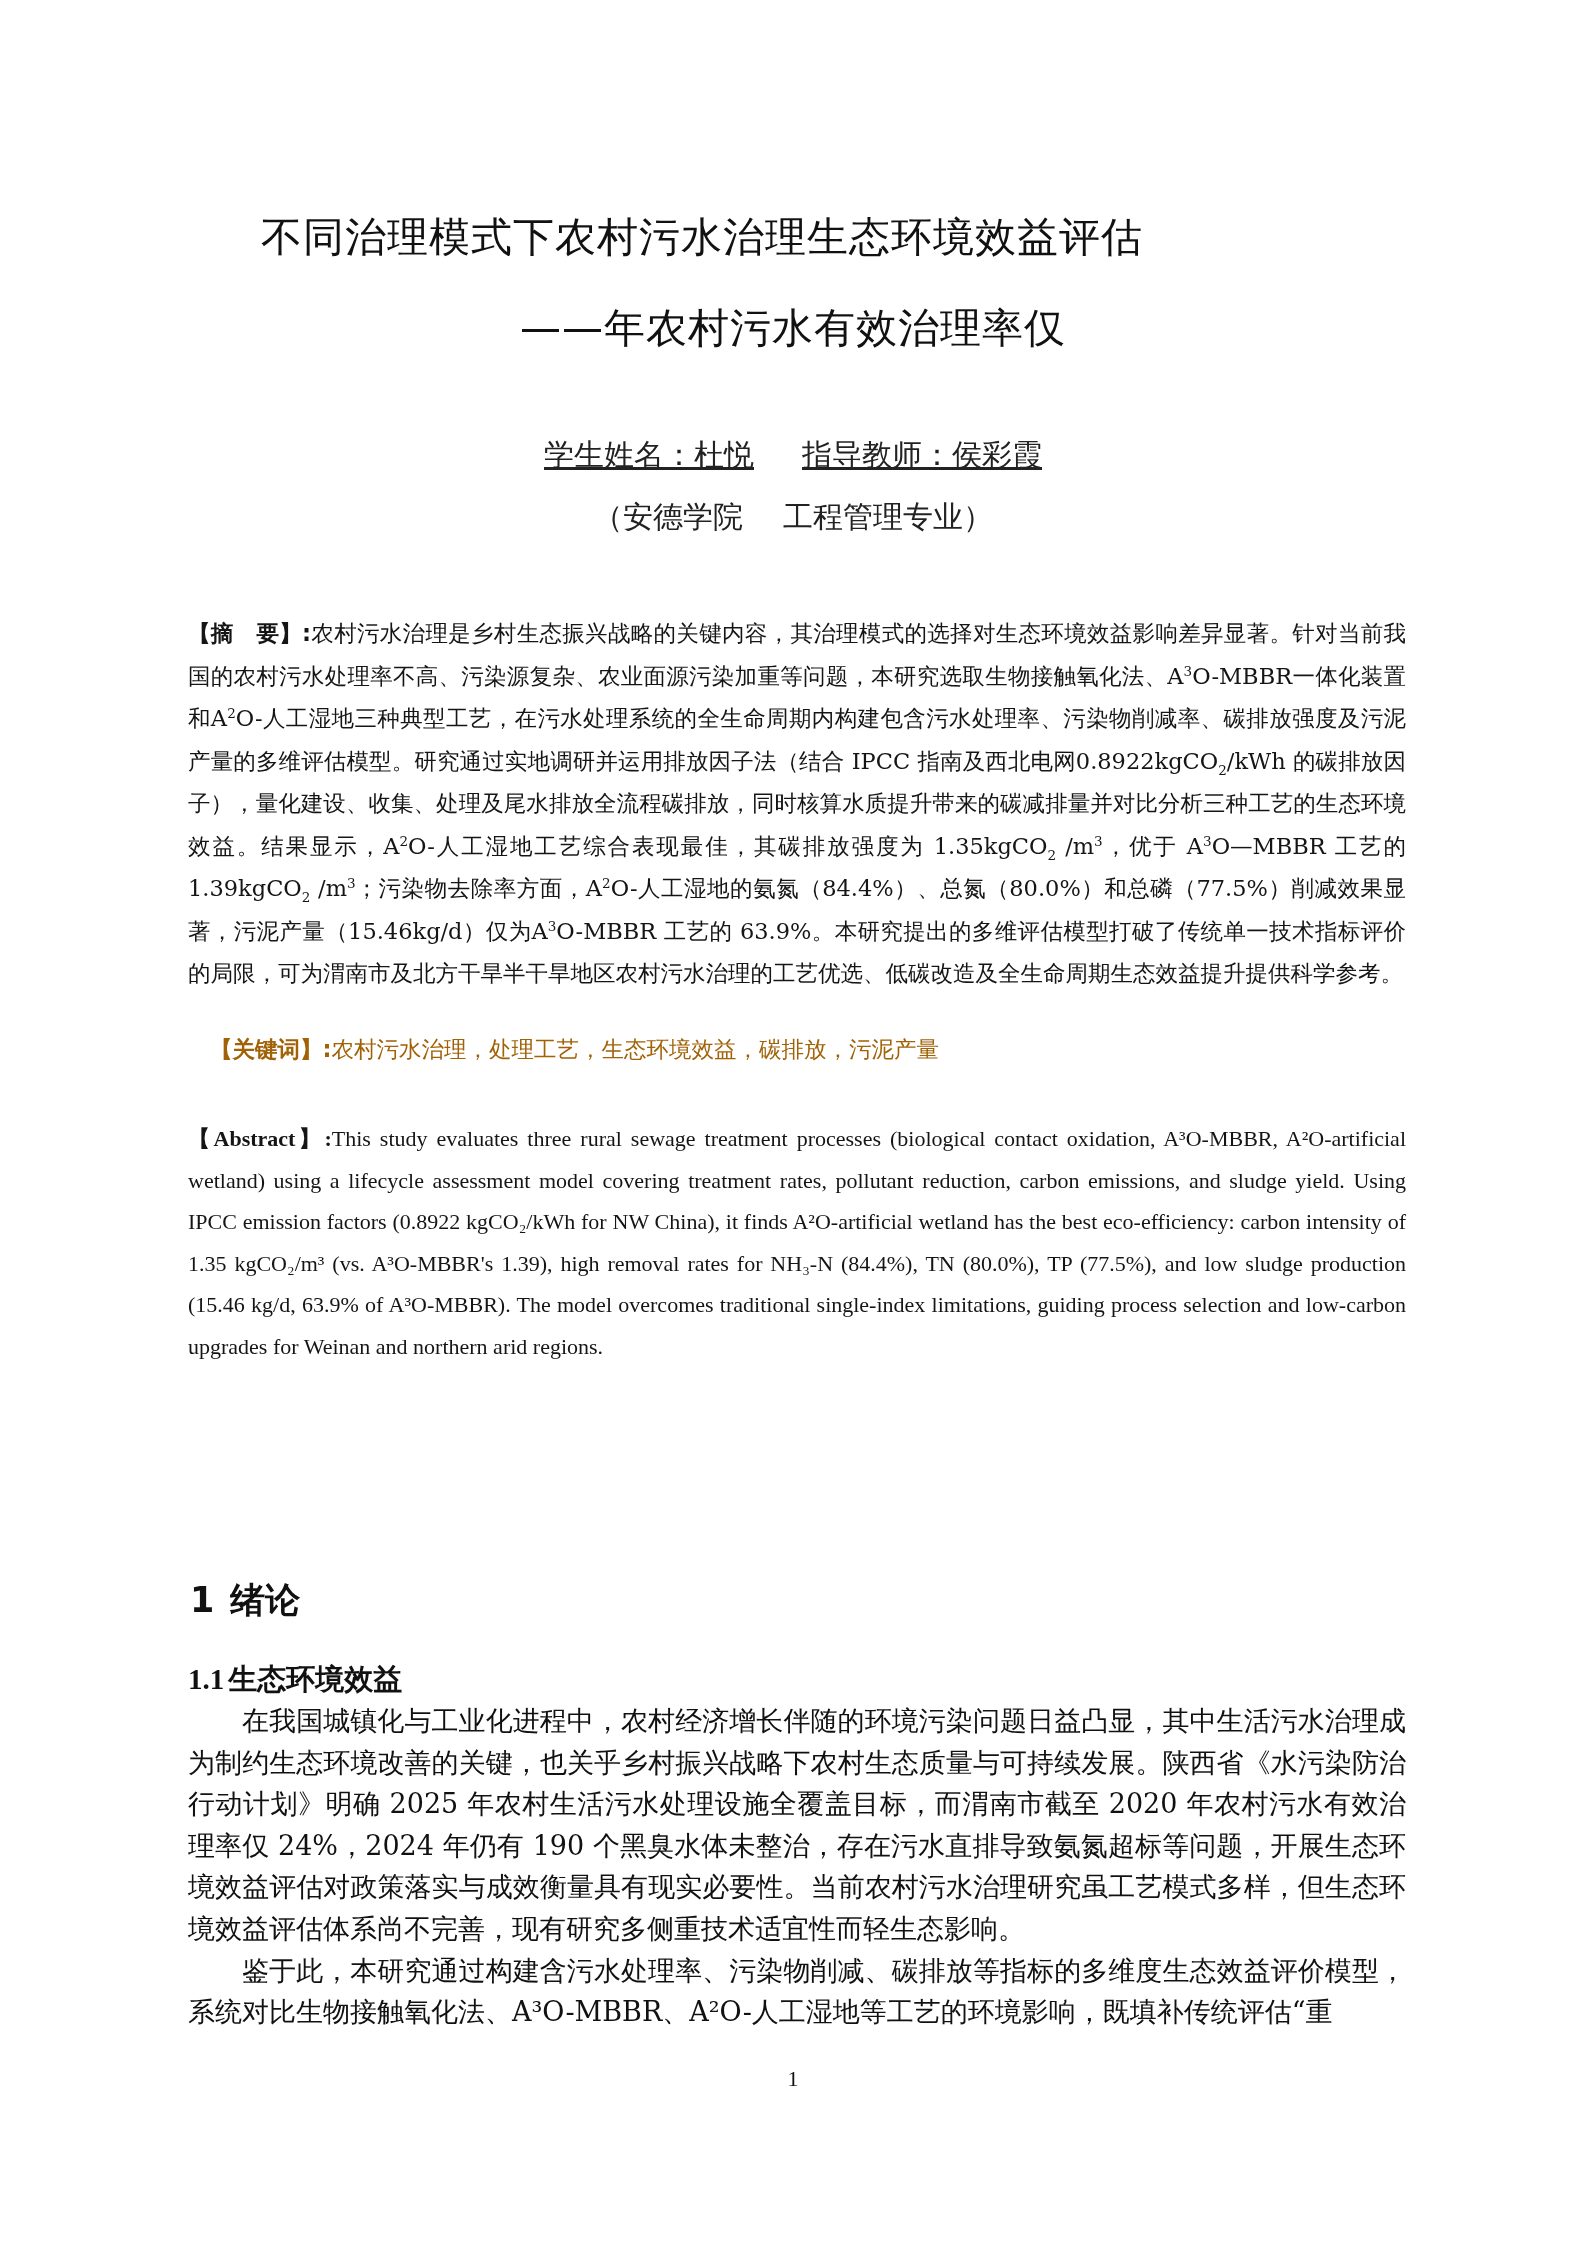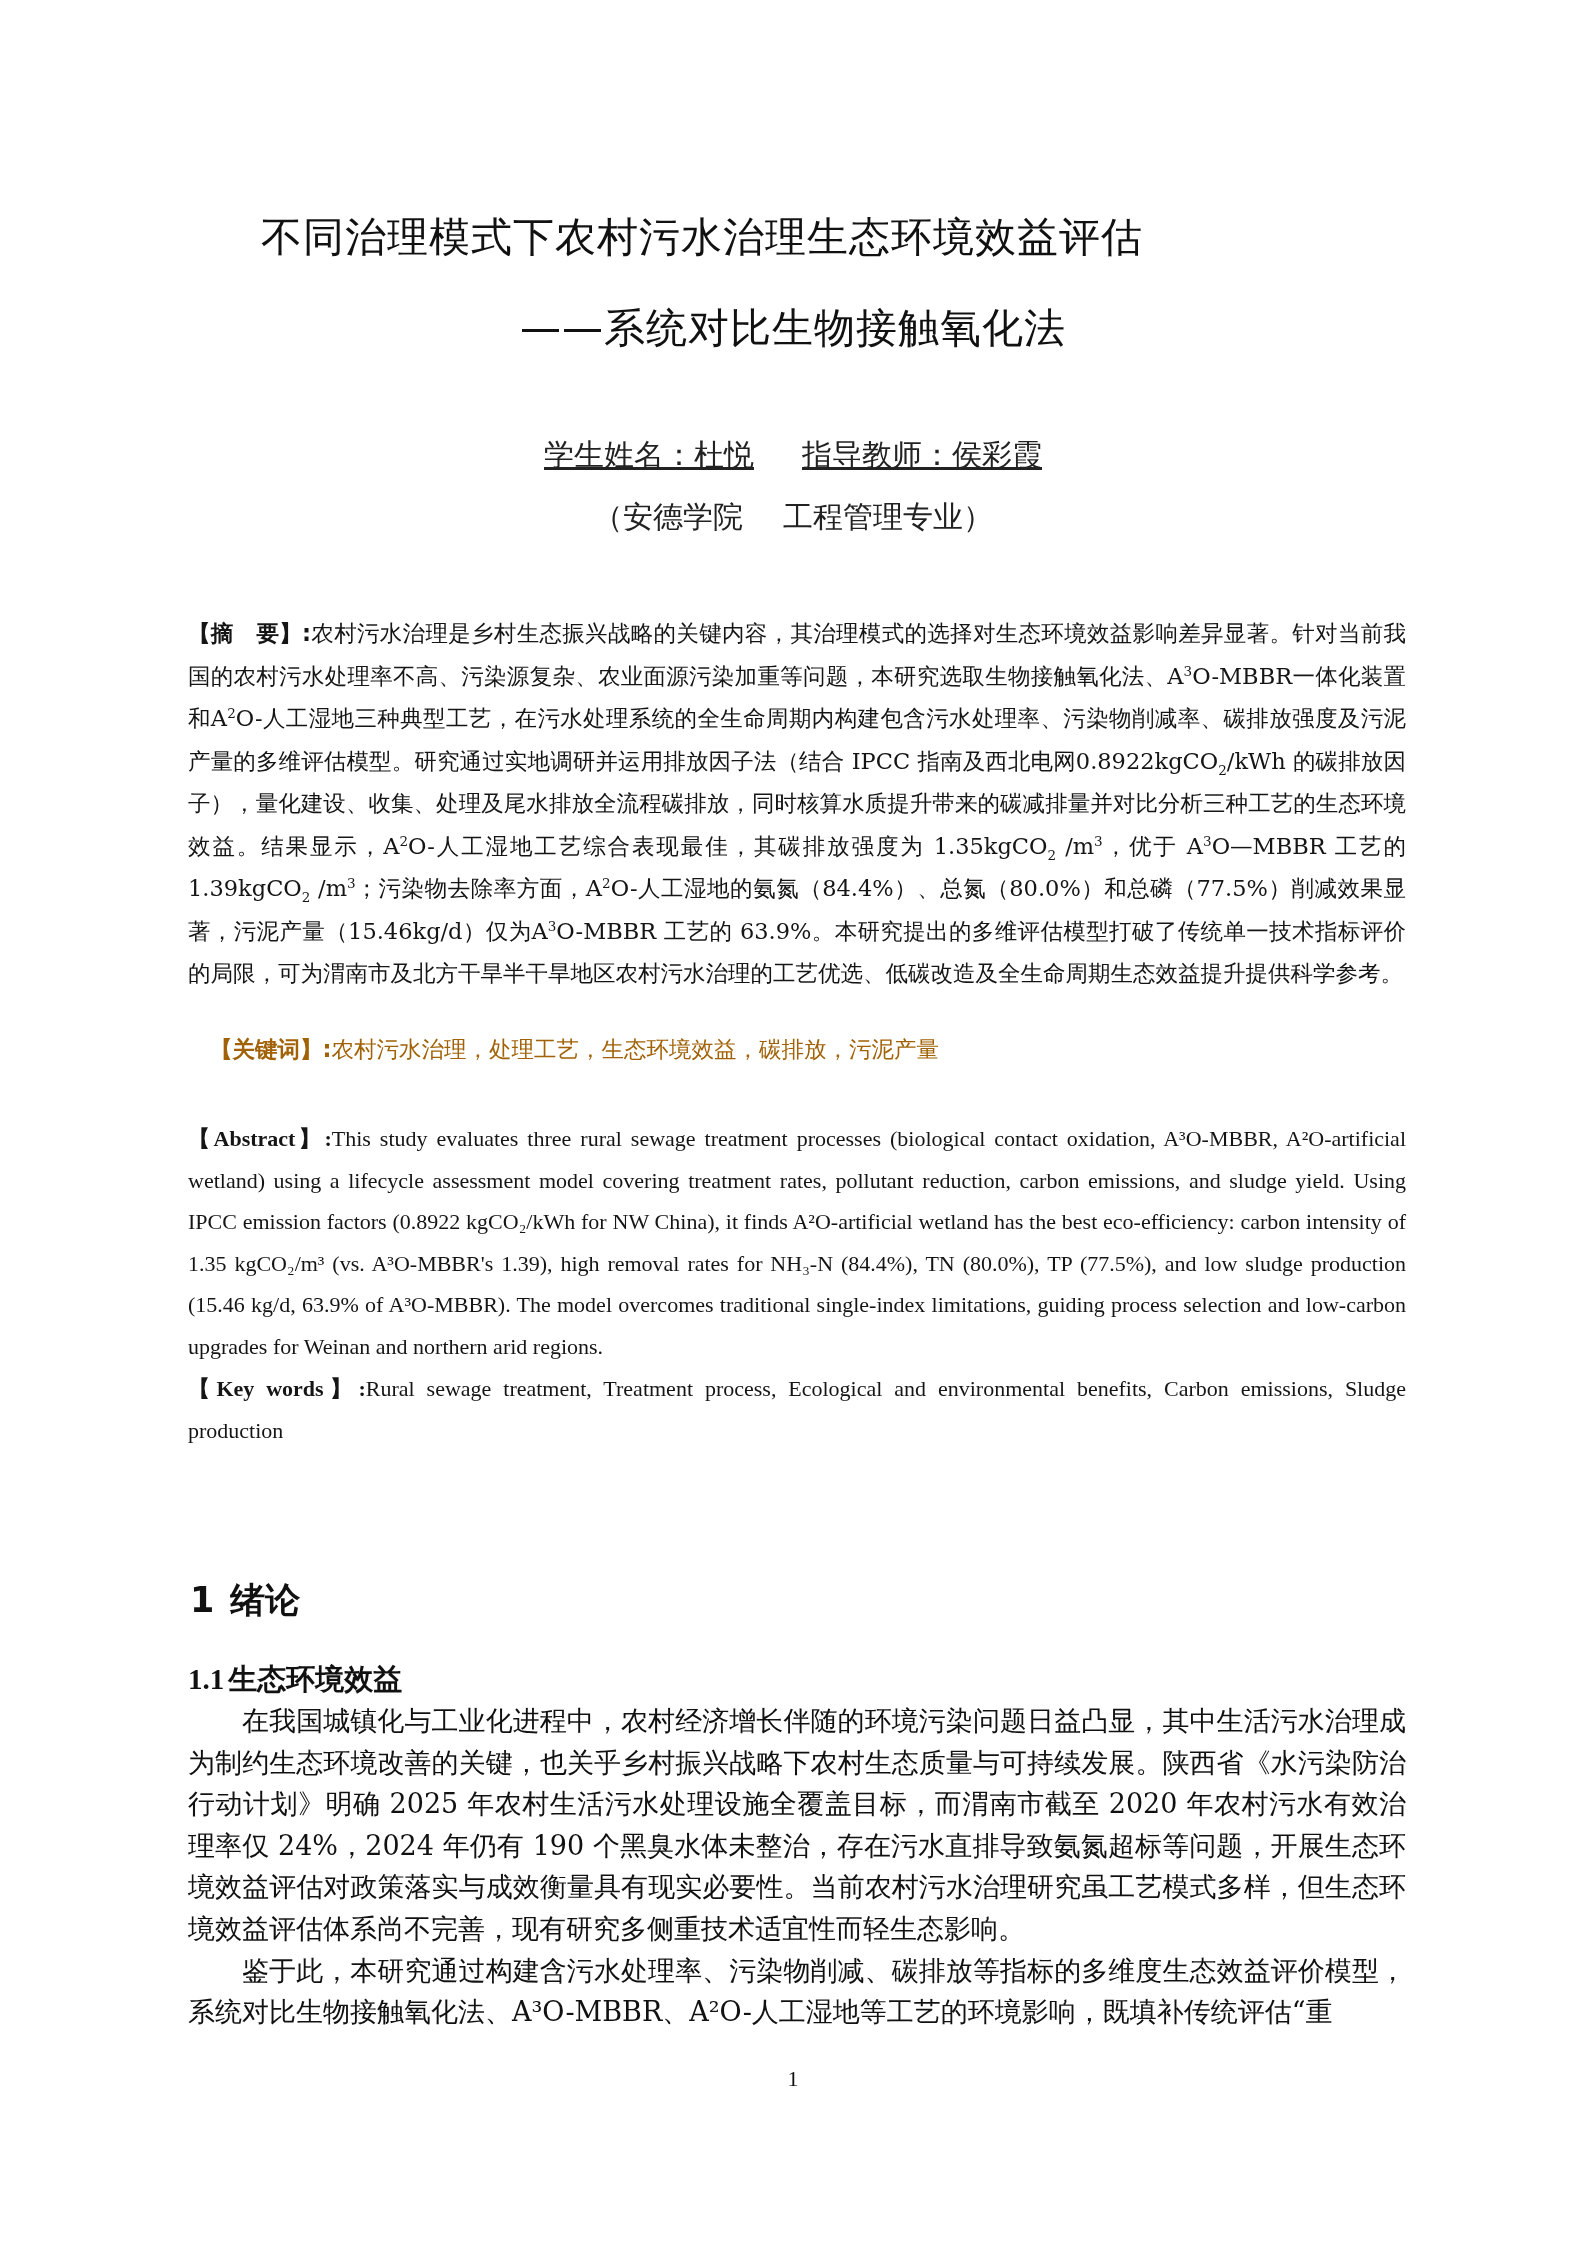--- a/index.html
+++ b/index.html
@@ -84,21 +84,21 @@
     font-family: "Liberation Serif", serif;
   }
   sup, sub { font-size: 0.6em; line-height: 0; }
 </style>
 </head>
 <body>
 
 <div class="page">
 
   <h1 class="title">不同治理模式下农村污水治理生态环境效益评估</h1>
-  <div class="subtitle">——系统对比生物接触氧化法</div>
+  <div class="subtitle">——年农村污水有效治理率仅</div>
 
   <div class="author-line">
     <span>学生姓名：</span><span>杜悦</span><span class="gap"></span><span>指导教师：</span><span>侯彩霞</span>
   </div>
 
   <div class="affil-line">
     <span>（</span><span>安德学院</span><span class="gap"></span><span>工程管理专业</span><span>）</span>
   </div>
 
   <div class="cn-abstract">
@@ -106,23 +106,20 @@
   </div>
 
   <div class="cn-keywords">
     <span class="label">【关键词】:</span><span>农村污水治理，处理工艺，生态环境效益，碳排放，污泥产量</span>
   </div>
 
   <div class="en-abstract">
     <span class="label">【Abstract】</span><span class="label">:</span><span>This study evaluates three rural sewage treatment processes (biological contact oxidation, A³O-MBBR, A²O-artificial wetland) using a lifecycle assessment model covering treatment rates, pollutant reduction, carbon emissions, and sludge yield. Using IPCC emission factors (0.8922 kgCO₂/kWh for NW China), it finds A²O-artificial wetland has the best eco-efficiency: carbon intensity of 1.35 kgCO₂/m³ (vs. A³O-MBBR's 1.39), high removal rates for NH₃-N (84.4%), TN (80.0%), TP (77.5%), and low sludge production (15.46 kg/d, 63.9% of A³O-MBBR). The model overcomes traditional single-index limitations, guiding process selection and low-carbon upgrades for Weinan and northern arid regions.</span>
   </div>
 
-  <div class="en-keywords">
-    <span class="label">【Key words】</span><span class="label">:</span><span>Rural sewage treatment, Treatment process, Ecological and environmental benefits, Carbon emissions, Sludge production</span>
-  </div>
 
   <h2 class="h1">
     <span class="num">1</span><span>绪论</span>
   </h2>
 
   <h3 class="h2">
     <span class="num">1.1</span><span>生态环境效益</span>
   </h3>
 
   <div class="body-text">

